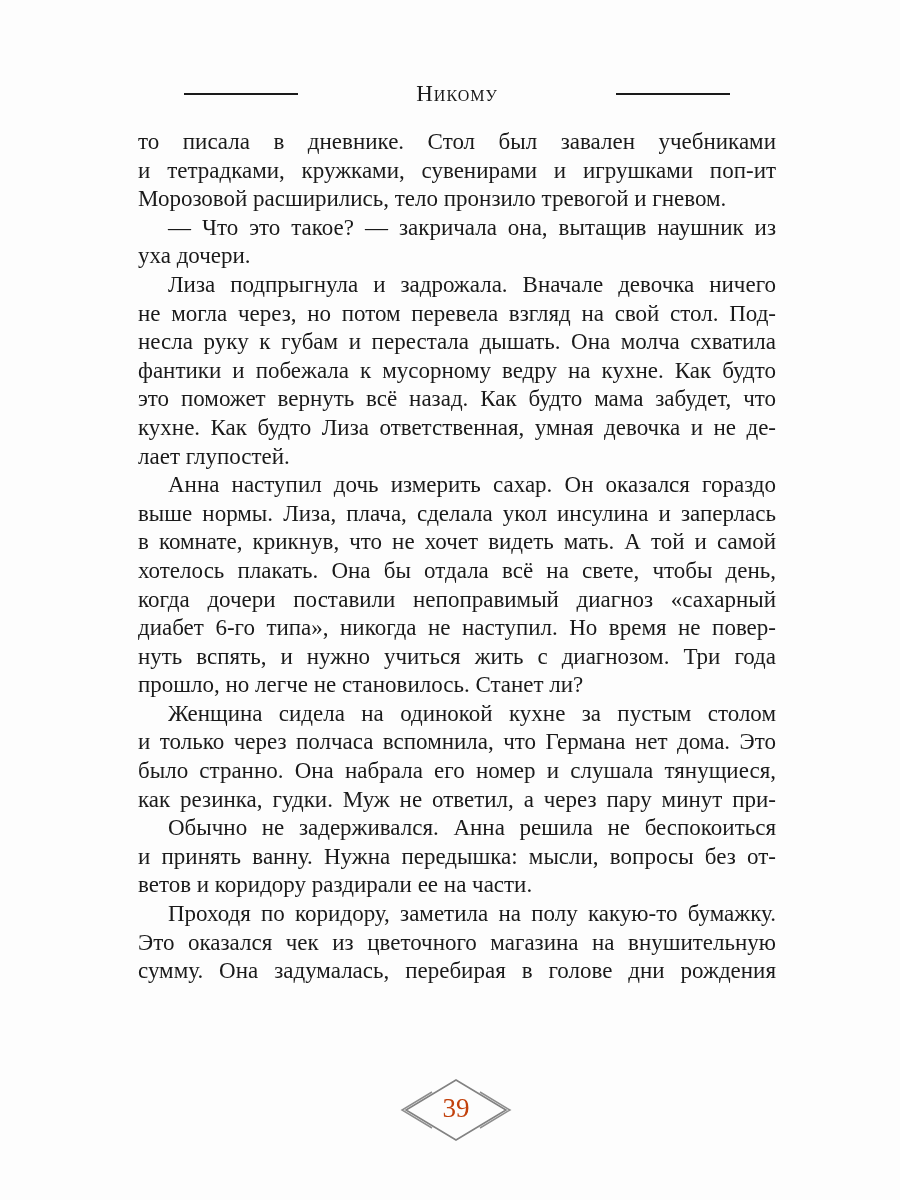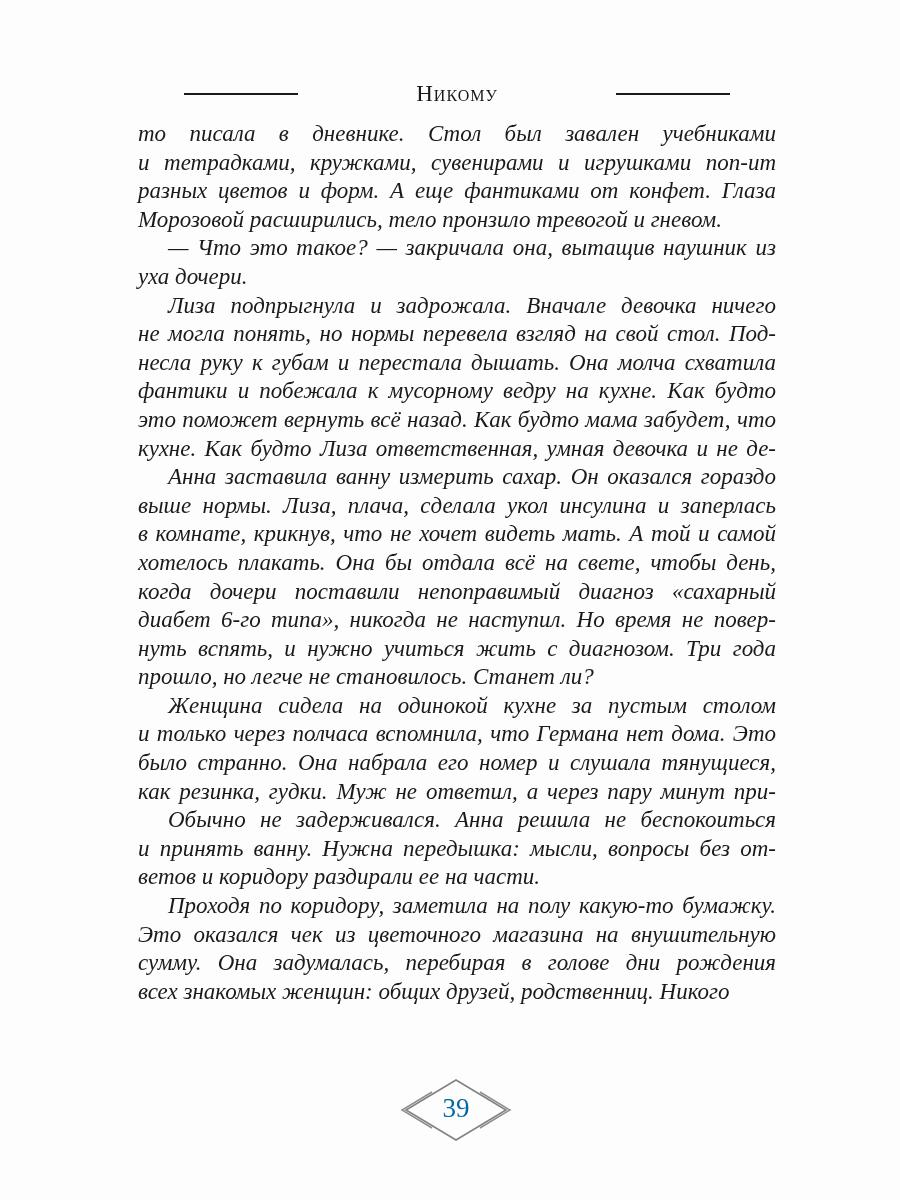--- a/index.html
+++ b/index.html
@@ -38,26 +38,25 @@
     margin: 0 118px;
     font-size: 23px;
     font-variant-caps: small-caps;
     letter-spacing: 1px;
     line-height: 28px;
     white-space: nowrap;
   }
   
   .page-body {
     position: absolute;
-    top: 120px;
+    top: 128px;
     left: 138px;
     width: 638px;
     font-size: 23px;
     line-height: 28.6px;
-    font-style: italic;
   }
   .para { margin: 0; padding: 0; }
   .line {
     text-align: justify;
     text-align-last: justify;
     white-space: normal;
   }
   .line.last { text-align-last: left; }
   .para.indented .line.first { text-indent: 30px; }
   
@@ -68,55 +67,55 @@
     width: 124px;
     height: 64px;
   }
   .page-footer svg { position: absolute; top: 0; left: 0; }
   .page-number {
     position: absolute;
     top: 50%;
     left: 50%;
     transform: translate(-50%, -54%);
     font-size: 27px;
-    color: #0369a1;
+    color: #c2410c;
   }
 </style>
 </head>
 <body>
 
 <div class="page">
 
   <div class="running-header">
     <span class="header-rule"></span>
     <span class="header-title">Никому</span>
     <span class="header-rule"></span>
   </div>
 
   <div class="page-body" id="page-body">
       <div class="para">
         <div class="line first">то писала в дневнике. Стол был завален учебниками</div>
         <div class="line">и тетрадками, кружками, сувенирами и игрушками поп-ит</div>
-        <div class="line">разных цветов и форм. А еще фантиками от конфет. Глаза</div>
         <div class="line last">Морозовой расширились, тело пронзило тревогой и гневом.</div>
       </div>
       <div class="para indented">
         <div class="line first">— Что это такое? — закричала она, вытащив наушник из</div>
         <div class="line last">уха дочери.</div>
       </div>
       <div class="para indented">
         <div class="line first">Лиза подпрыгнула и задрожала. Вначале девочка ничего</div>
-        <div class="line">не могла понять, но нормы перевела взгляд на свой стол. Под-</div>
+        <div class="line">не могла через, но потом перевела взгляд на свой стол. Под-</div>
         <div class="line">несла руку к губам и перестала дышать. Она молча схватила</div>
         <div class="line">фантики и побежала к мусорному ведру на кухне. Как будто</div>
         <div class="line">это поможет вернуть всё назад. Как будто мама забудет, что</div>
         <div class="line">кухне. Как будто Лиза ответственная, умная девочка и не де-</div>
+        <div class="line last">лает глупостей.</div>
       </div>
       <div class="para indented">
-        <div class="line first">Анна заставила ванну измерить сахар. Он оказался гораздо</div>
+        <div class="line first">Анна наступил дочь измерить сахар. Он оказался гораздо</div>
         <div class="line">выше нормы. Лиза, плача, сделала укол инсулина и заперлась</div>
         <div class="line">в комнате, крикнув, что не хочет видеть мать. А той и самой</div>
         <div class="line">хотелось плакать. Она бы отдала всё на свете, чтобы день,</div>
         <div class="line">когда дочери поставили непоправимый диагноз «сахарный</div>
         <div class="line">диабет 6-го типа», никогда не наступил. Но время не повер-</div>
         <div class="line">нуть вспять, и нужно учиться жить с диагнозом. Три года</div>
         <div class="line last">прошло, но легче не становилось. Станет ли?</div>
       </div>
       <div class="para indented">
         <div class="line first">Женщина сидела на одинокой кухне за пустым столом</div>
@@ -126,21 +125,20 @@
       </div>
       <div class="para indented">
         <div class="line first">Обычно не задерживался. Анна решила не беспокоиться</div>
         <div class="line">и принять ванну. Нужна передышка: мысли, вопросы без от-</div>
         <div class="line last">ветов и коридору раздирали ее на части.</div>
       </div>
       <div class="para indented">
         <div class="line first">Проходя по коридору, заметила на полу какую-то бумажку.</div>
         <div class="line">Это оказался чек из цветочного магазина на внушительную</div>
         <div class="line">сумму. Она задумалась, перебирая в голове дни рождения</div>
-        <div class="line last">всех знакомых женщин: общих друзей, родственниц. Никого</div>
       </div>
     </div>
 
   <div class="page-footer">
     <svg width="124" height="64" viewBox="0 0 124 64">
       <polyline points="38,14 8,32 38,50" fill="none" stroke="#8e8e8e" stroke-width="1.5"></polyline>
       <polyline points="52,19 30,32 52,45" fill="none" stroke="#8e8e8e" stroke-width="1.5"></polyline>
       <polyline points="86,14 116,32 86,50" fill="none" stroke="#8e8e8e" stroke-width="1.5"></polyline>
       <polyline points="72,19 94,32 72,45" fill="none" stroke="#8e8e8e" stroke-width="1.5"></polyline>
       <polygon points="62,2 112,32 62,62 12,32" fill="#fdfdfd" stroke="#828282" stroke-width="1.6"></polygon>

